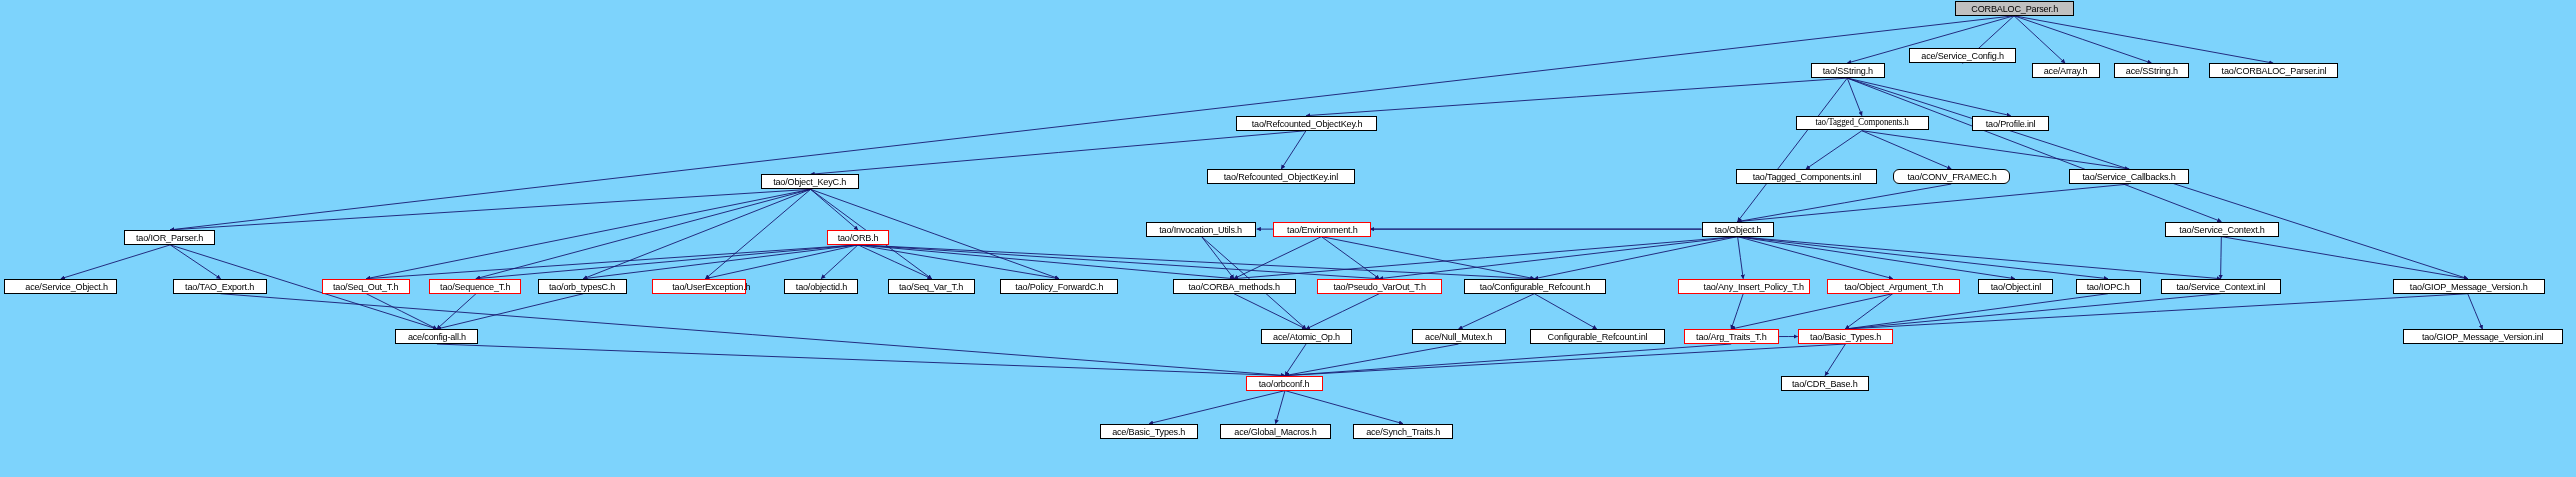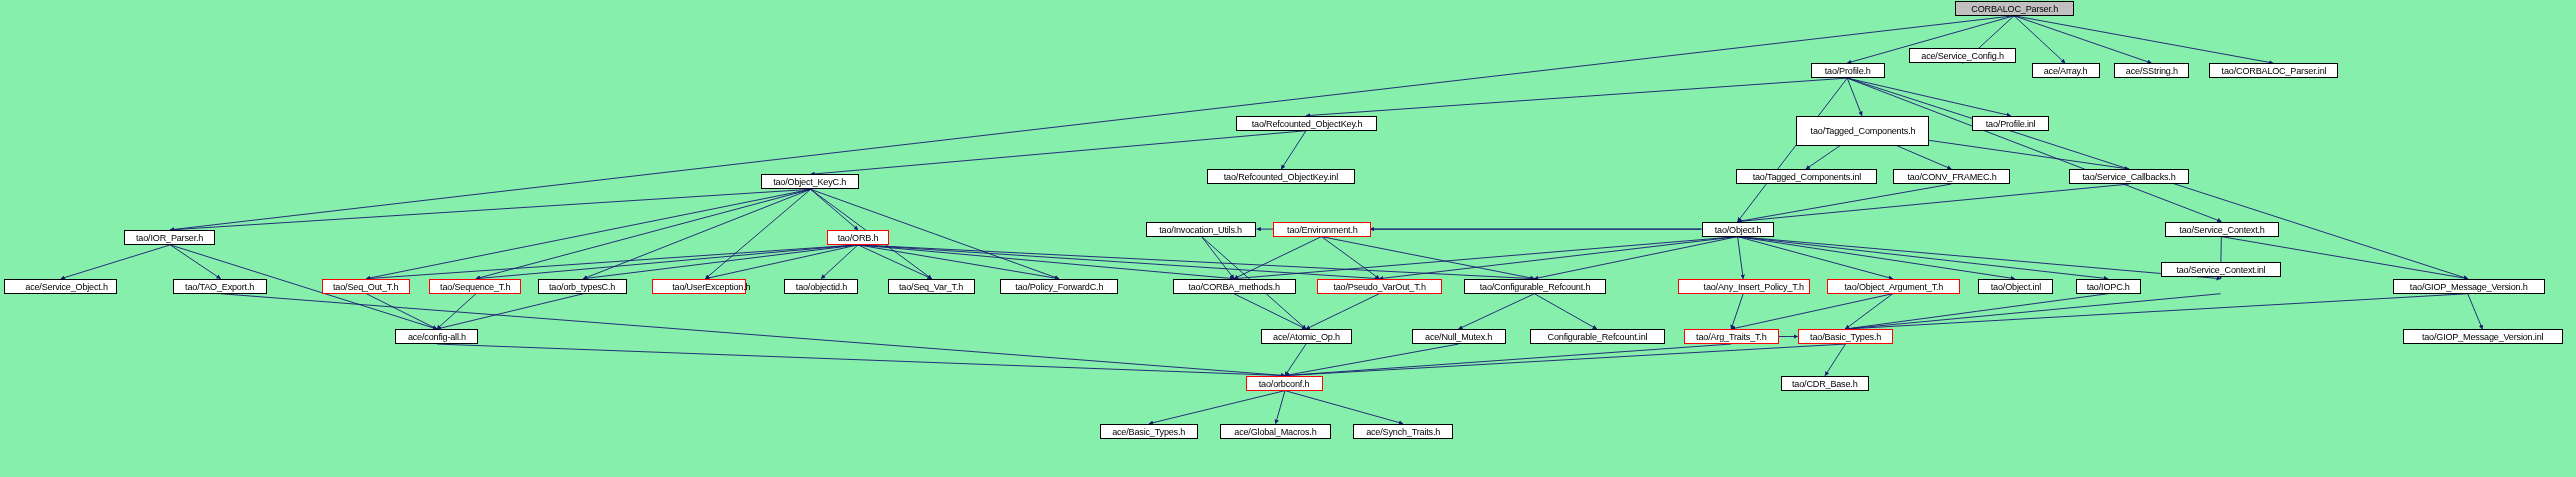--- a/index.html
+++ b/index.html
@@ -1,16 +1,16 @@
 <!DOCTYPE html>
 <html style="font-size:12px"><head>
 <meta charset="utf-8">
 <style>
   html,body{margin:0;padding:0;background:#ffffff;}
-  #canvas{position:relative;width:2576px;height:477px;background:#86efac;
+  #canvas{position:relative;width:2576px;height:477px;background:#7dd3fc;
           font-family:"Liberation Sans","DejaVu Sans",sans-serif;overflow:hidden;}
   svg.edges{position:absolute;left:0;top:0;width:2576px;height:477px;pointer-events:none;}
   .node{position:absolute;box-sizing:border-box;border:0.8px solid #000000;background:#ffffff;
         display:flex;align-items:center;justify-content:center;
         font-size:9.4px;color:#000000;white-space:nowrap;line-height:1;
         letter-spacing:-0.2px;}
   .node.root{background:#c0c0c0;border-color:#000000;}
   .node.hot{border-color:#ff0000;}
   .node span{display:block;transform:scaleX(0.97);}
 </style>
@@ -105,50 +105,50 @@
       <path d="M 292.5 391 Q 1001 445.5 1709.5 500" stroke="#191970" stroke-width="1.2" fill="none" marker-end="url(#arrow)"></path>
       <path d="M 1709.5 520 Q 1619 542 1528.5 564" stroke="#191970" stroke-width="1.2" fill="none" marker-end="url(#arrow)"></path>
       <path d="M 1709.5 520 Q 1703.25 542 1697 564" stroke="#191970" stroke-width="1.2" fill="none" marker-end="url(#arrow)"></path>
       <path d="M 1709.5 520 Q 1788 542 1866.5 564" stroke="#191970" stroke-width="1.2" fill="none" marker-end="url(#arrow)"></path>
     </svg>
   <div id="node-layer">
       <div class="node root" style="left: 1955px; top: 0.8px; width: 119px; height: 15px;">
         <span>CORBALOC_Parser.h</span>
       </div>
       <div class="node" style="left: 1811px; top: 63px; width: 74px; height: 15px;">
-        <span>tao/Profile.h</span>
+        <span>tao/SString.h</span>
       </div>
       <div class="node" style="left: 1909px; top: 48px; width: 107px; height: 15px;">
         <span>ace/Service_Config.h</span>
       </div>
       <div class="node" style="left: 2032px; top: 63px; width: 68px; height: 15px;">
         <span>ace/Array.h</span>
       </div>
       <div class="node" style="left: 2114px; top: 63px; width: 75px; height: 15px;">
         <span>ace/SString.h</span>
       </div>
       <div class="node" style="left: 2209px; top: 63px; width: 129px; height: 15px;">
         <span>tao/CORBALOC_Parser.inl</span>
       </div>
       <div class="node" style="left: 1236px; top: 116px; width: 141px; height: 15px;">
         <span>tao/Refcounted_ObjectKey.h</span>
       </div>
-      <div class="node" style="left: 1796px; top: 116px; width: 133px; height: 30px;">
+      <div class="node" style="left: 1796px; top: 116px; width: 133px; height: 14px; font-family: Liberation Serif, serif;">
         <span>tao/Tagged_Components.h</span>
       </div>
       <div class="node" style="left: 1972px; top: 116px; width: 77px; height: 15px;">
         <span>tao/Profile.inl</span>
       </div>
       <div class="node" style="left: 1207px; top: 169px; width: 148px; height: 15px;">
         <span>tao/Refcounted_ObjectKey.inl</span>
       </div>
       <div class="node" style="left: 1736px; top: 169px; width: 141px; height: 15px;">
         <span>tao/Tagged_Components.inl</span>
       </div>
-      <div class="node" style="left: 1893px; top: 169px; width: 117px; height: 15px;">
+      <div class="node" style="left: 1893px; top: 169px; width: 117px; height: 15px; border-radius: 6px;">
         <span>tao/CONV_FRAMEC.h</span>
       </div>
       <div class="node" style="left: 2069px; top: 169px; width: 120px; height: 15px;">
         <span>tao/Service_Callbacks.h</span>
       </div>
       <div class="node" style="left: 761px; top: 174px; width: 98px; height: 15px;">
         <span>tao/Object_KeyC.h</span>
       </div>
       <div class="node" style="left: 1146px; top: 222px; width: 110px; height: 15px;">
         <span>tao/Invocation_Utils.h</span>
@@ -209,21 +209,21 @@
       </div>
       <div class="node hot" style="left: 1827px; top: 279px; width: 133px; height: 15px;">
         <span>tao/Object_Argument_T.h</span>
       </div>
       <div class="node" style="left: 1978px; top: 279px; width: 75px; height: 15px;">
         <span>tao/Object.inl</span>
       </div>
       <div class="node" style="left: 2076px; top: 279px; width: 65px; height: 15px;">
         <span>tao/IOPC.h</span>
       </div>
-      <div class="node" style="left: 2161px; top: 262px; width: 120px; height: 15px;">
+      <div class="node" style="left: 2161px; top: 279px; width: 120px; height: 15px;">
         <span>tao/Service_Context.inl</span>
       </div>
       <div class="node" style="left: 2393px; top: 279px; width: 152px; height: 15px;">
         <span>tao/GIOP_Message_Version.h</span>
       </div>
       <div class="node" style="left: 395px; top: 329px; width: 83px; height: 15px;">
         <span>ace/config-all.h</span>
       </div>
       <div class="node" style="left: 1261px; top: 329px; width: 91px; height: 15px; text-align: right;">
         <span>ace/Atomic_Op.h</span>

